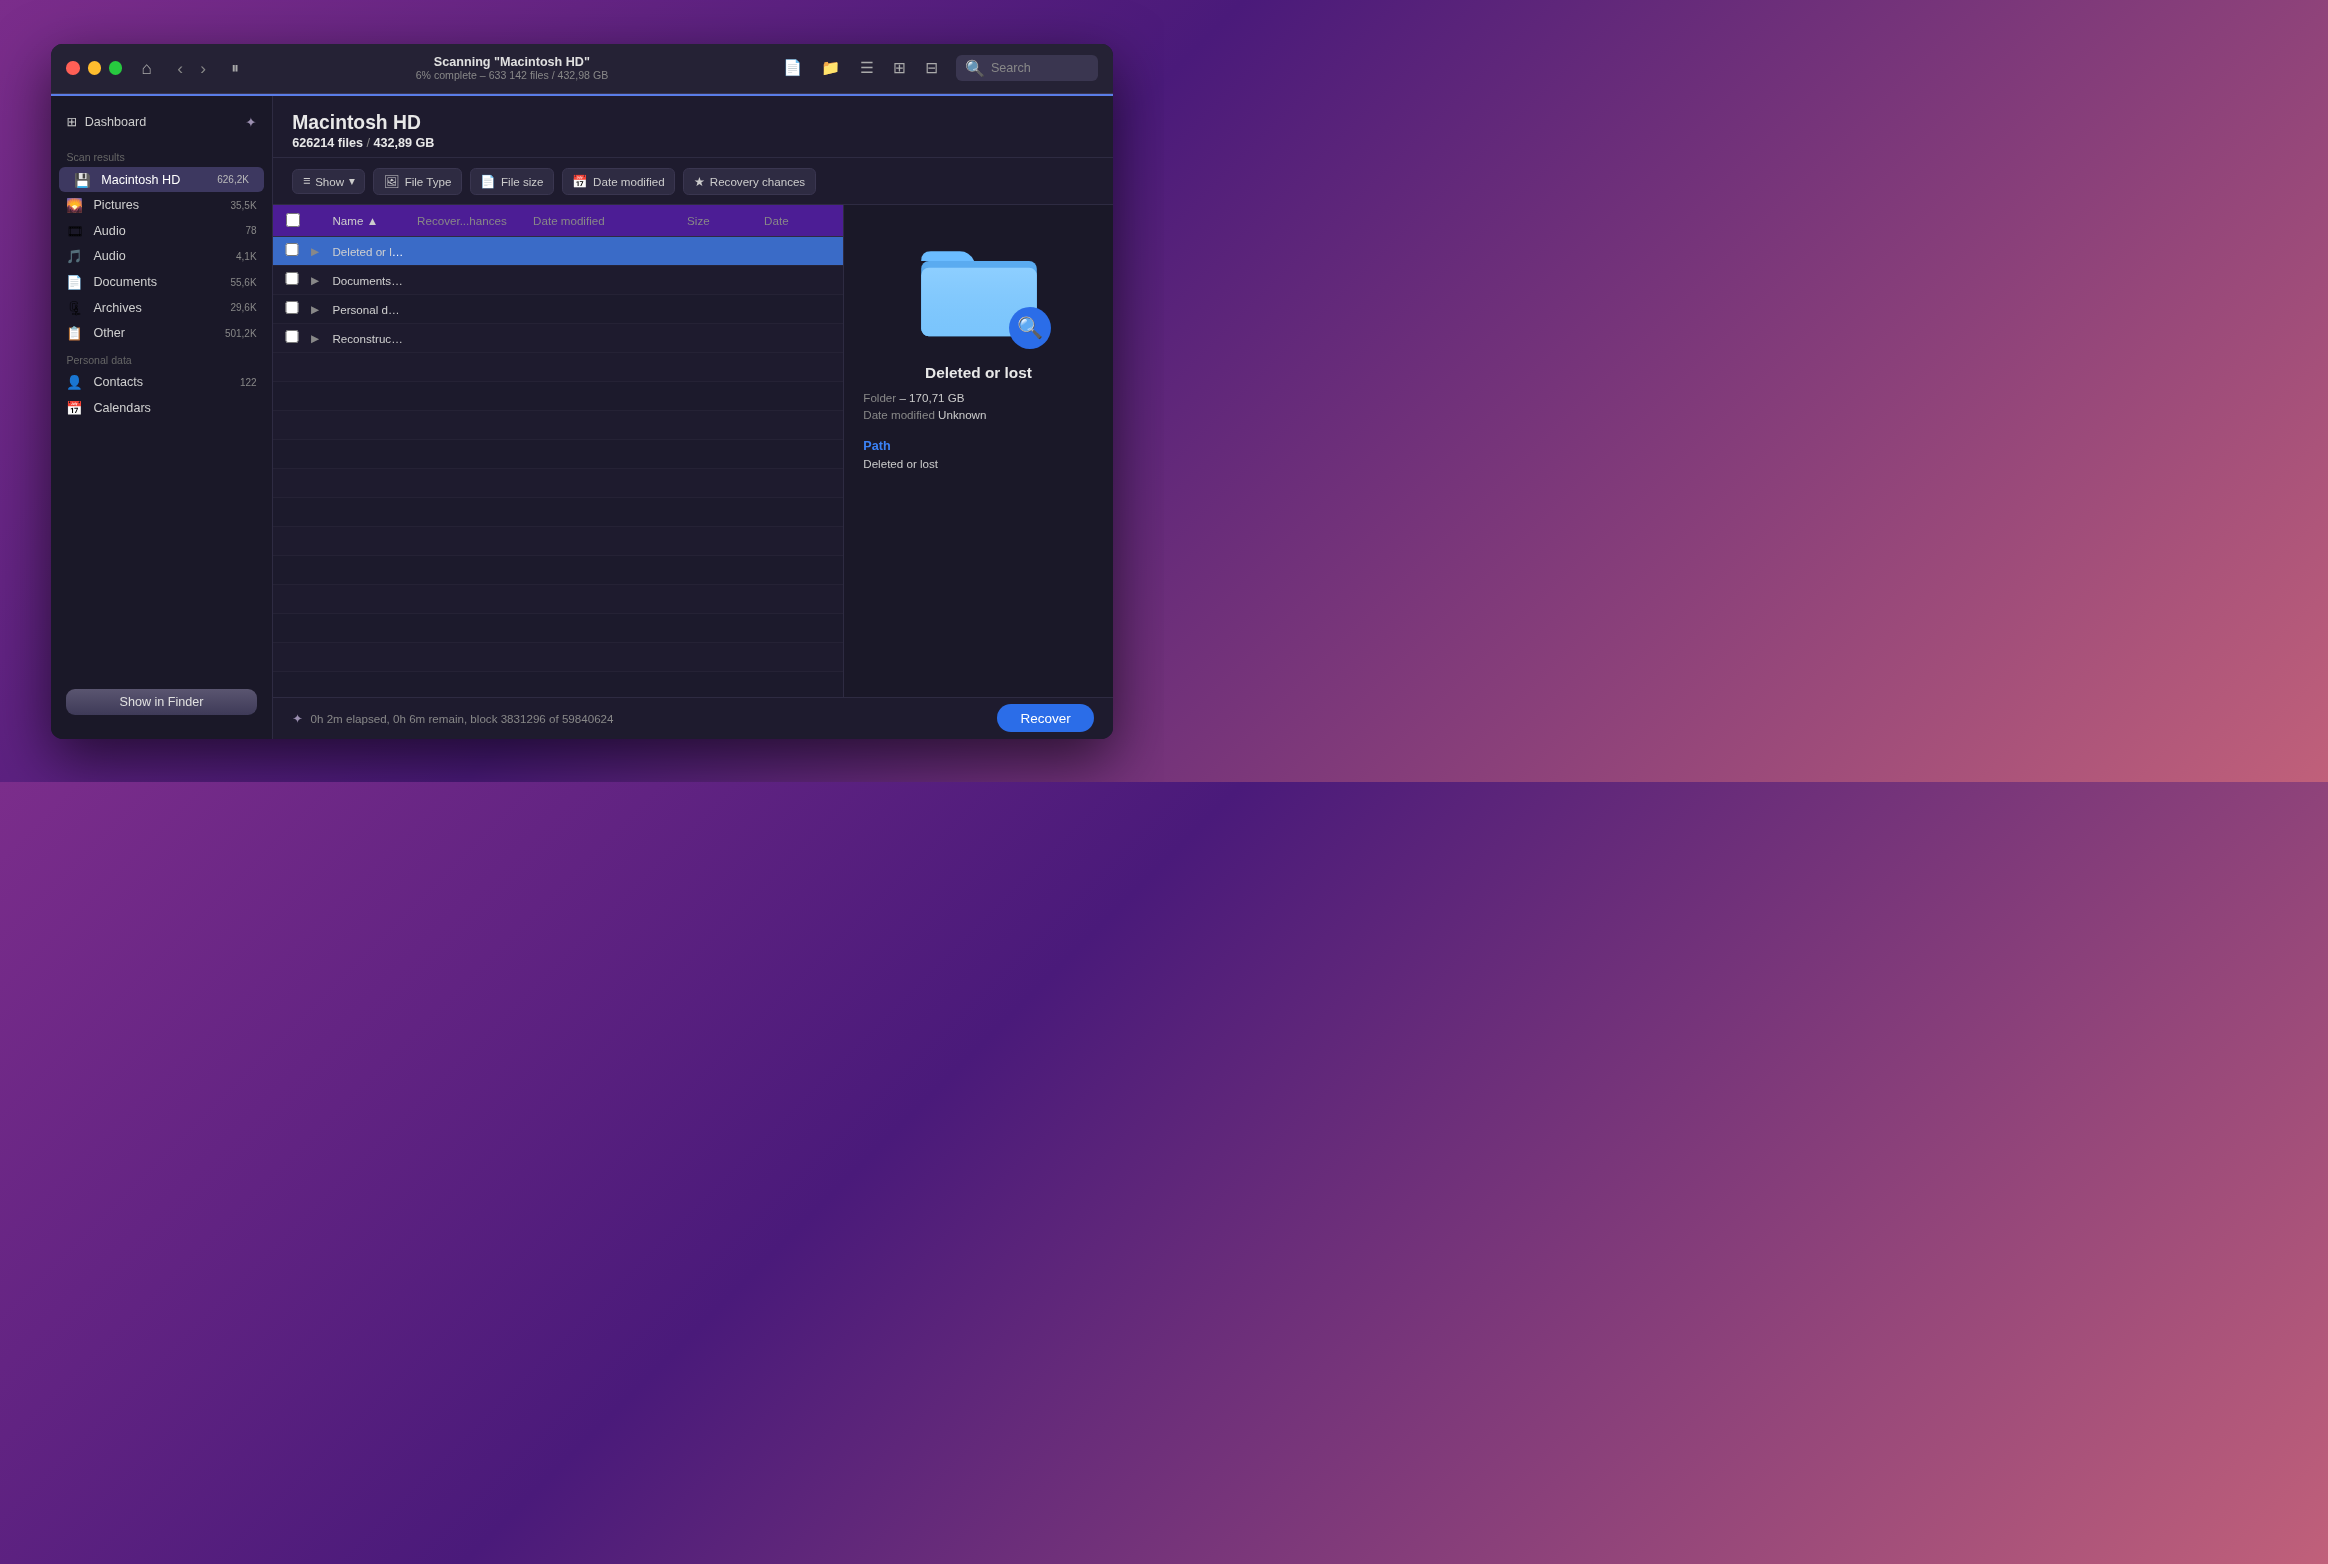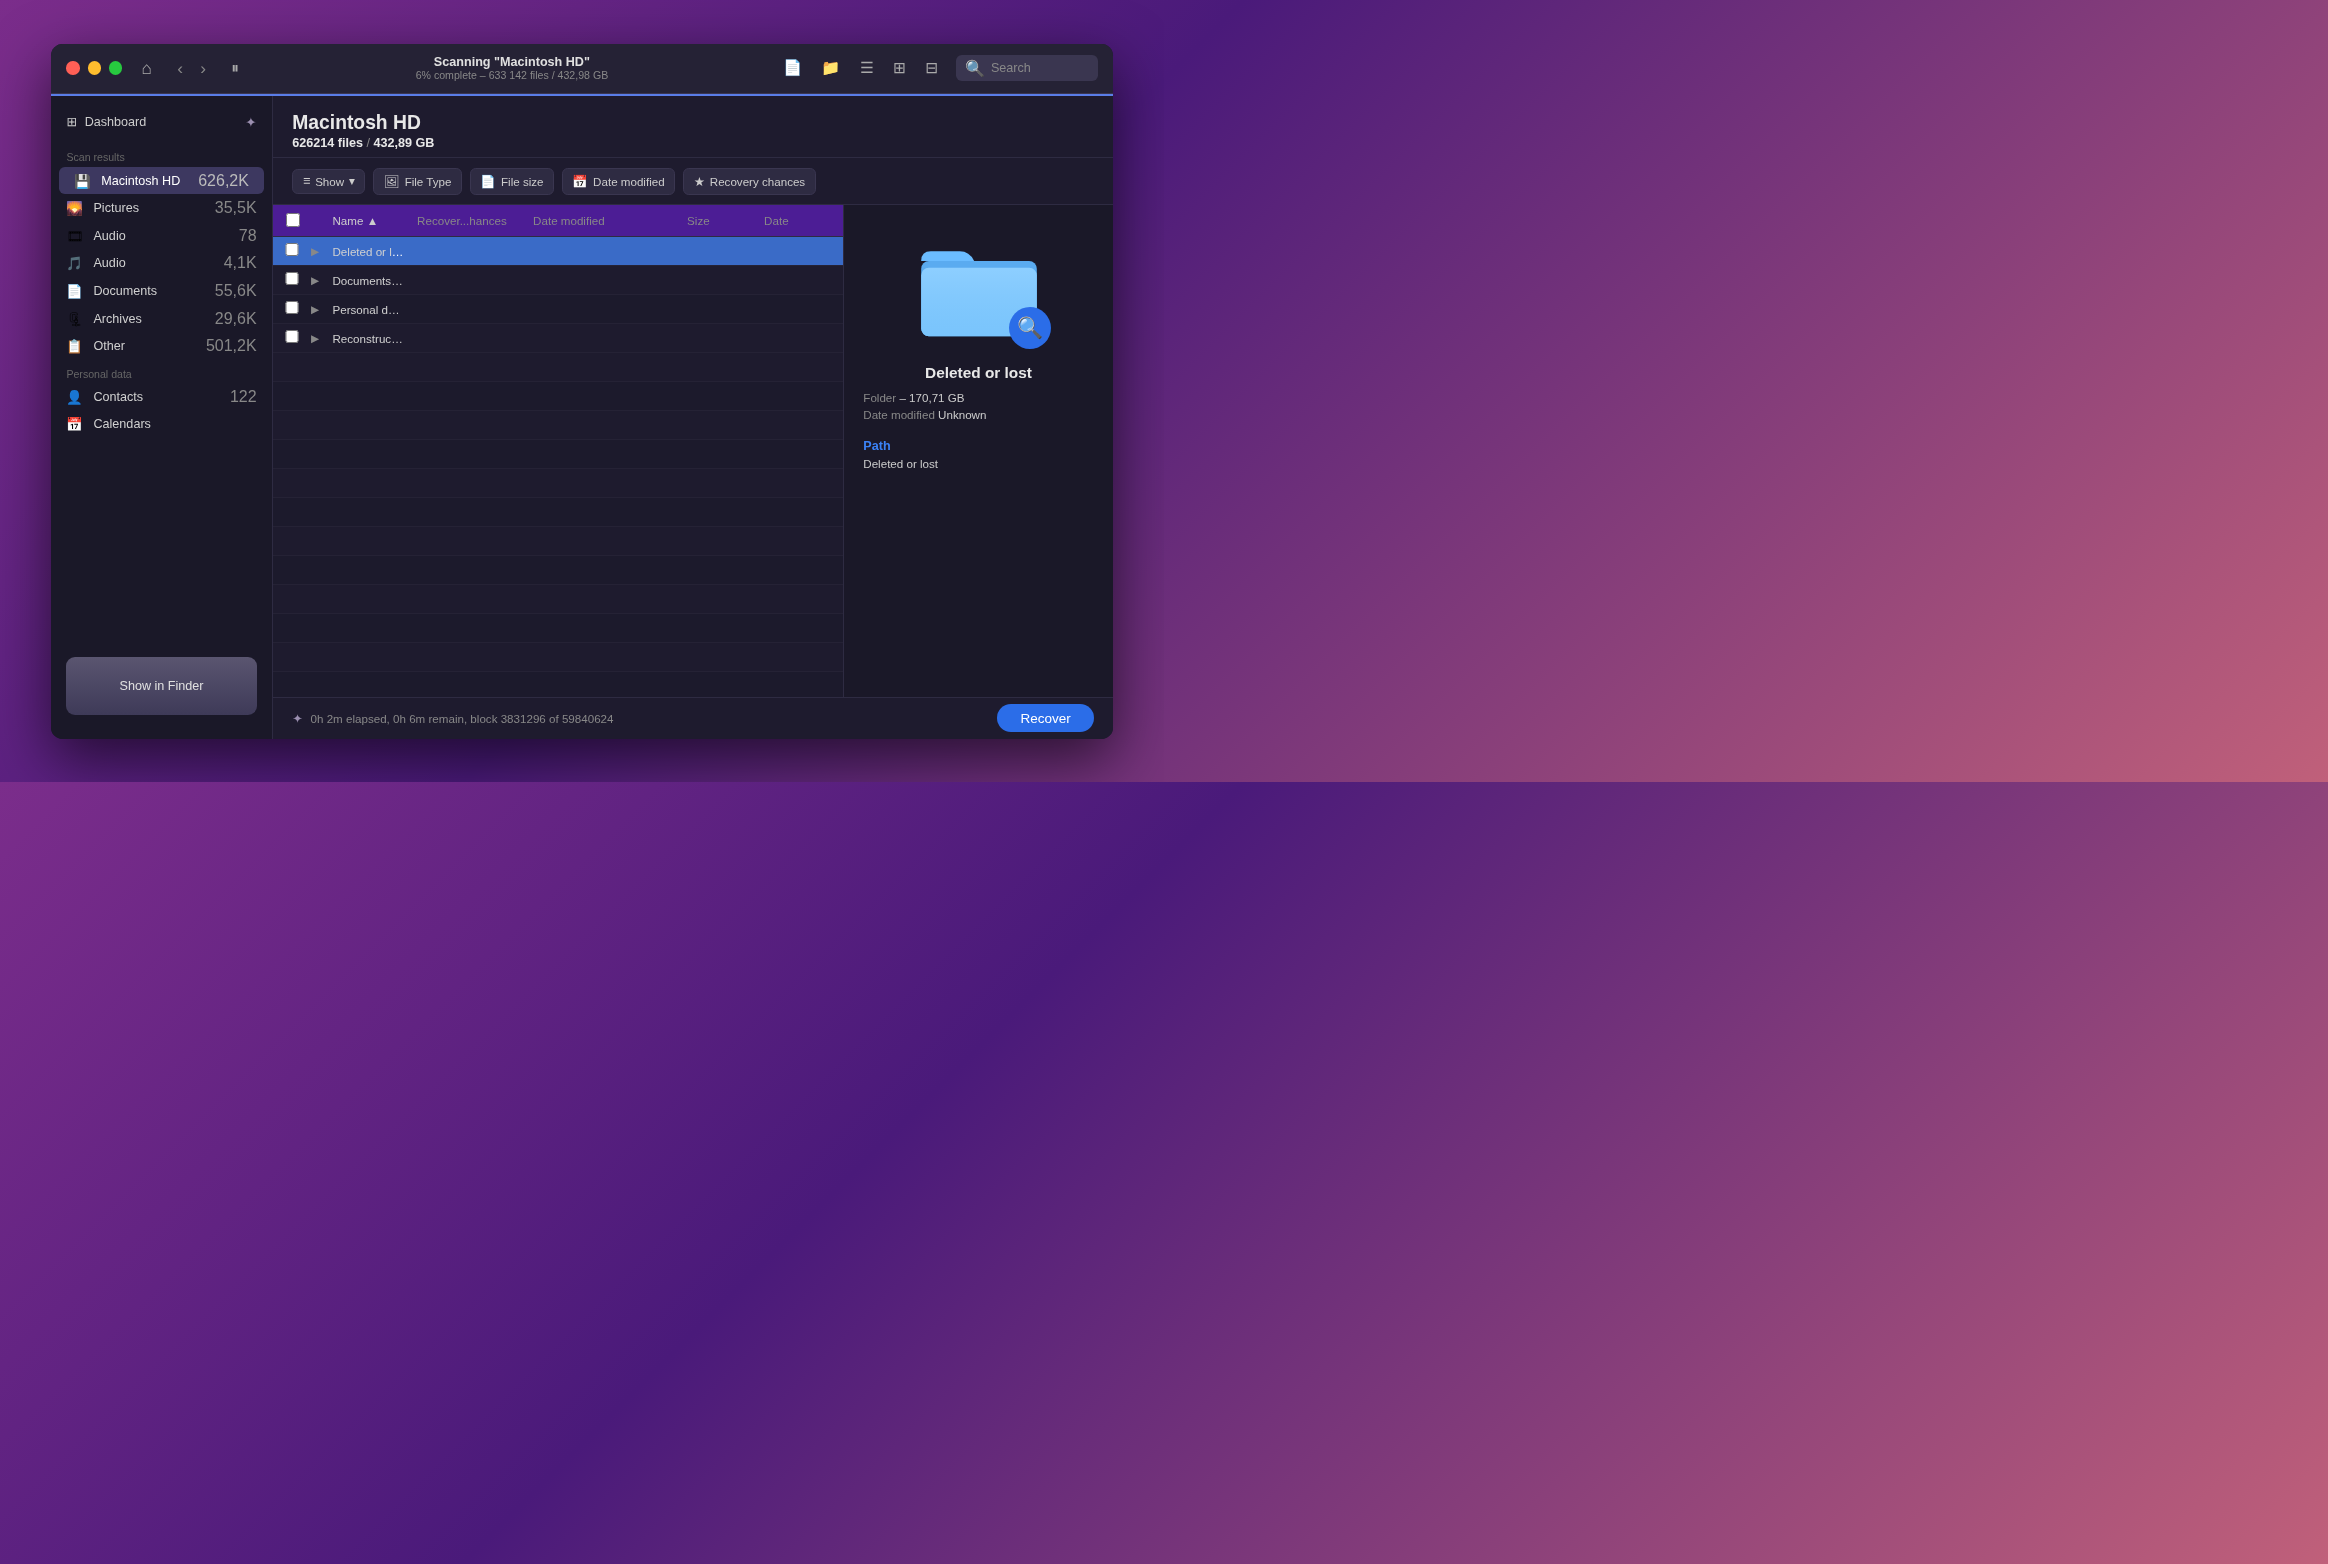--- a/index.html
+++ b/index.html
@@ -187,36 +187,36 @@
       font-size: 13.5px;
       width: 17.4px;
       text-align: center;
     }
     .sidebar-item-label {
       font-size: 12.6px;
       color: #d0d0d0;
     }
     .sidebar-item.active .sidebar-item-label { color: #fff; }
     .sidebar-item-count {
-      font-size: 16px;
+      font-size: 10px;
       color: #888;
     }
     .sidebar-item.active .sidebar-item-count { color: #bbb; }
     .sidebar-bottom {
       margin-top: auto;
       padding: 11.6px 15.4px;
     }
     .show-in-finder-btn {
       width: 100%;
       background: linear-gradient(to bottom, #5a5570, #3e3a58);
       border: none;
       border-radius: 9px;
       color: #e0e0e0;
       font-size: 12.6px;
-      padding: 22px;
+      padding: 6px;
       cursor: pointer;
     }
 
     .main {
       flex: 1;
       display: flex;
       flex-direction: column;
       overflow: hidden;
     }
     .main-header {

